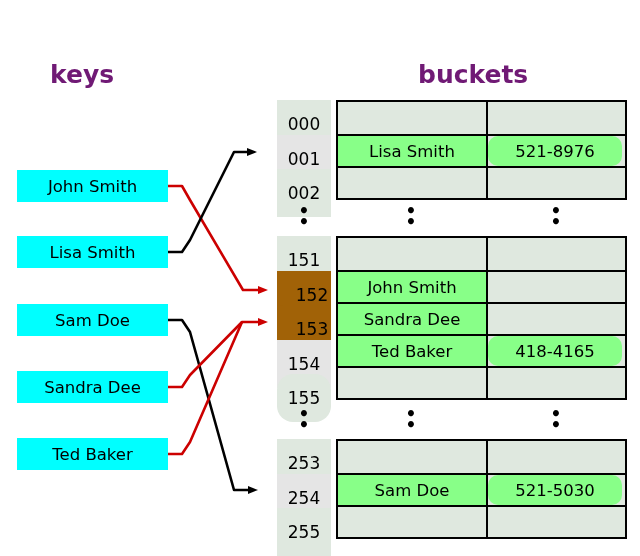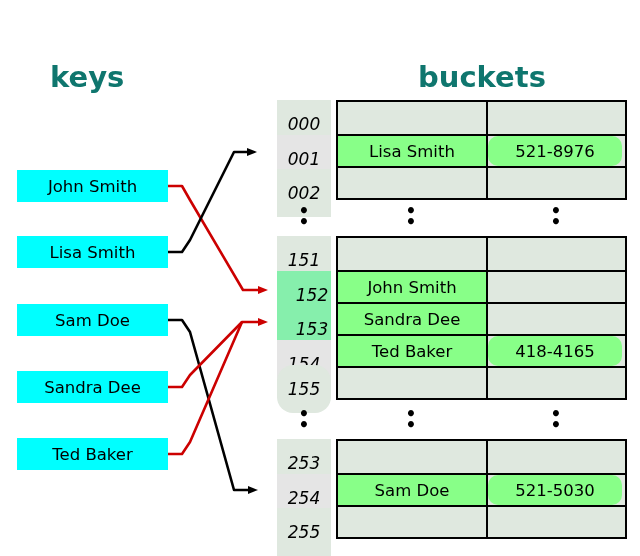--- a/index.html
+++ b/index.html
@@ -15,22 +15,22 @@
     overflow: hidden;
   }
   #stage {
     position: absolute;
     left: 0; top: 0;
     width: 640px; height: 556px;
   }
   .title {
     position: absolute;
     font-weight: bold;
-    font-size: 29px;
-    color: #0f766e;
+    font-size: 25px;
+    color: #701a75;
     white-space: nowrap;
   }
   #keys-title { left: 50px; top: 60px; }
   #buckets-title { left: 418px; top: 60px; }
 
   .key-box {
     position: absolute;
     left: 17px;
     width: 151px;
     height: 32px;
@@ -47,25 +47,24 @@
     position: absolute;
     left: 277px;
     width: 54px;
     height: 48px;
     display: flex;
     align-items: center;
     justify-content: center;
     font-size: 17px;
     color: #000000;
     box-sizing: border-box;
-    font-style: italic;
   }
   .idx-plain { background: #dfe8df; }
   .idx-blue  { background: #e5e5e5; }
-  .idx-red   { background: #86efac; padding-left: 16px; }
+  .idx-red   { background: #a16207; padding-left: 16px; }
   .dots-col {
     position: absolute;
     width: 150px;
     height: 30px;
     display: flex;
     align-items: center;
     justify-content: center;
     font-size: 17px;
     font-weight: bold;
     color: #000000;
@@ -150,21 +149,21 @@
       </div>
       <div class="idx-cell idx-red" style="top: 270.5px;">
         <span>152</span>
       </div>
       <div class="idx-cell idx-red" style="top: 305px; border-radius: 6px;">
         <span>153</span>
       </div>
       <div class="idx-cell idx-blue" style="top: 339.5px;">
         <span>154</span>
       </div>
-      <div class="idx-cell idx-plain" style="top: 365px; border-radius: 16px;">
+      <div class="idx-cell idx-plain" style="top: 374px; border-radius: 16px;">
         <span>155</span>
       </div>
       <div class="idx-cell idx-plain" style="top: 439px;">
         <span>253</span>
       </div>
       <div class="idx-cell idx-blue" style="top: 473.5px;">
         <span>254</span>
       </div>
       <div class="idx-cell idx-plain" style="top: 508px;">
         <span>255</span>

